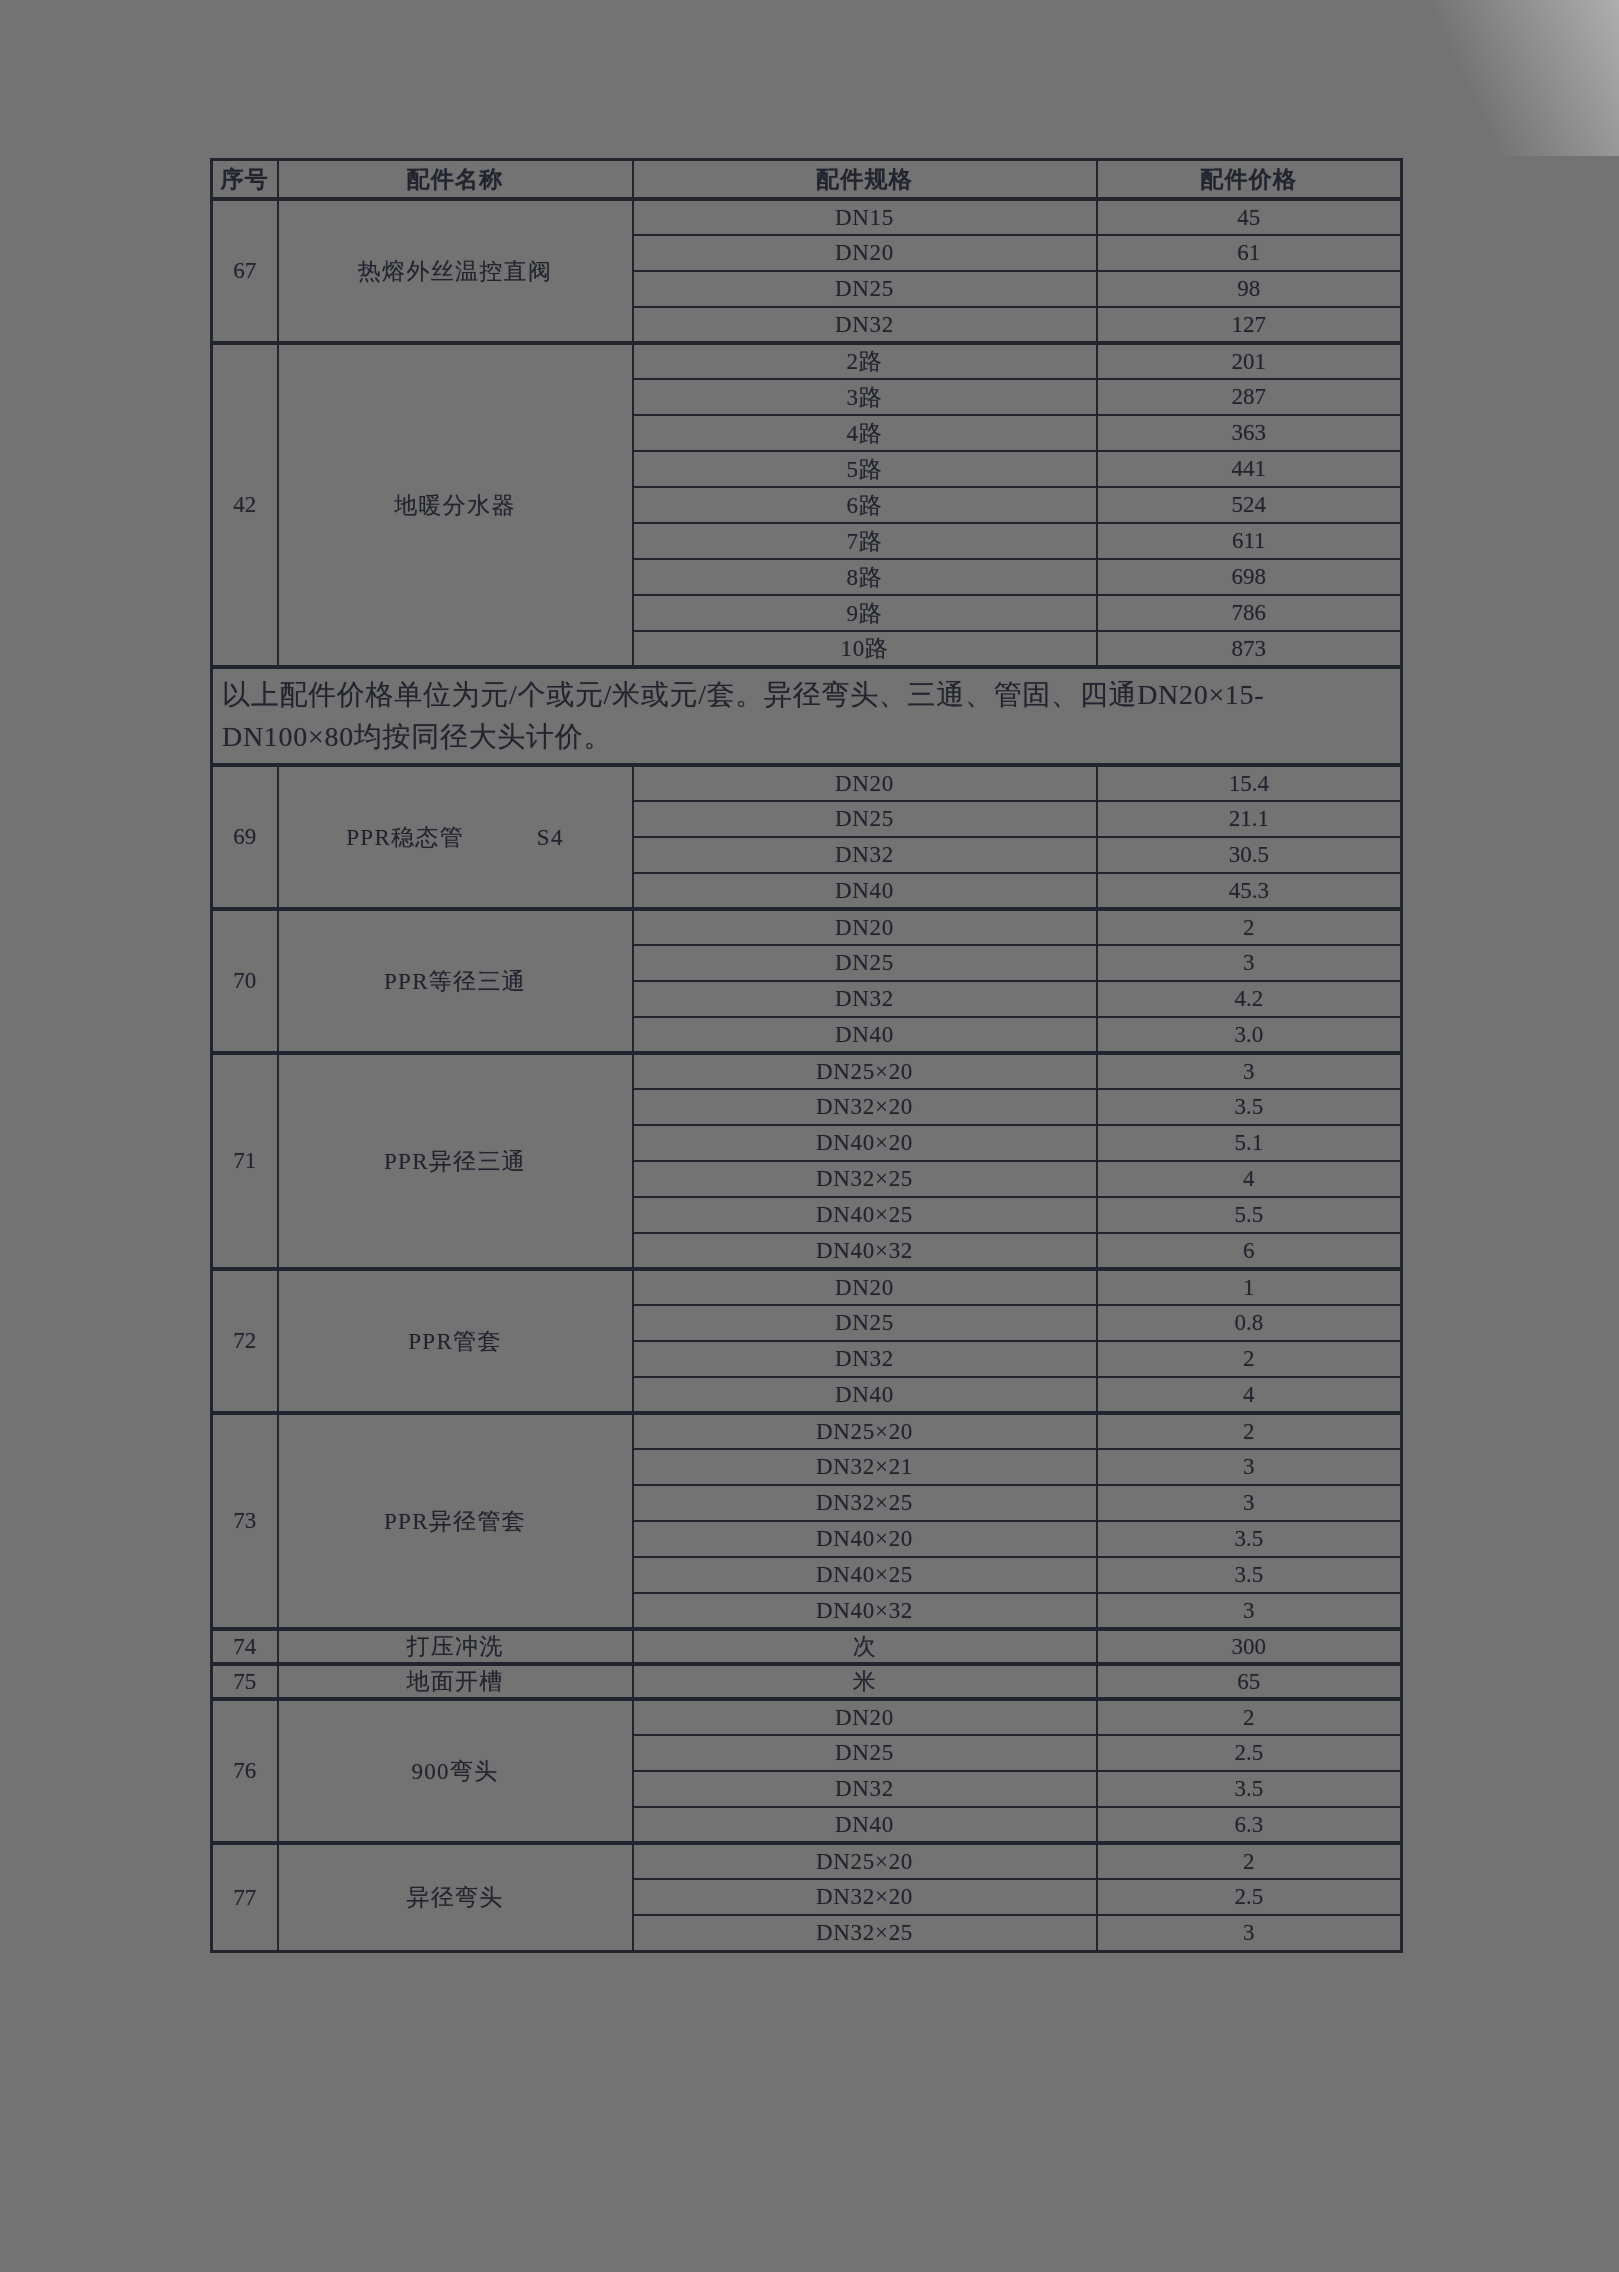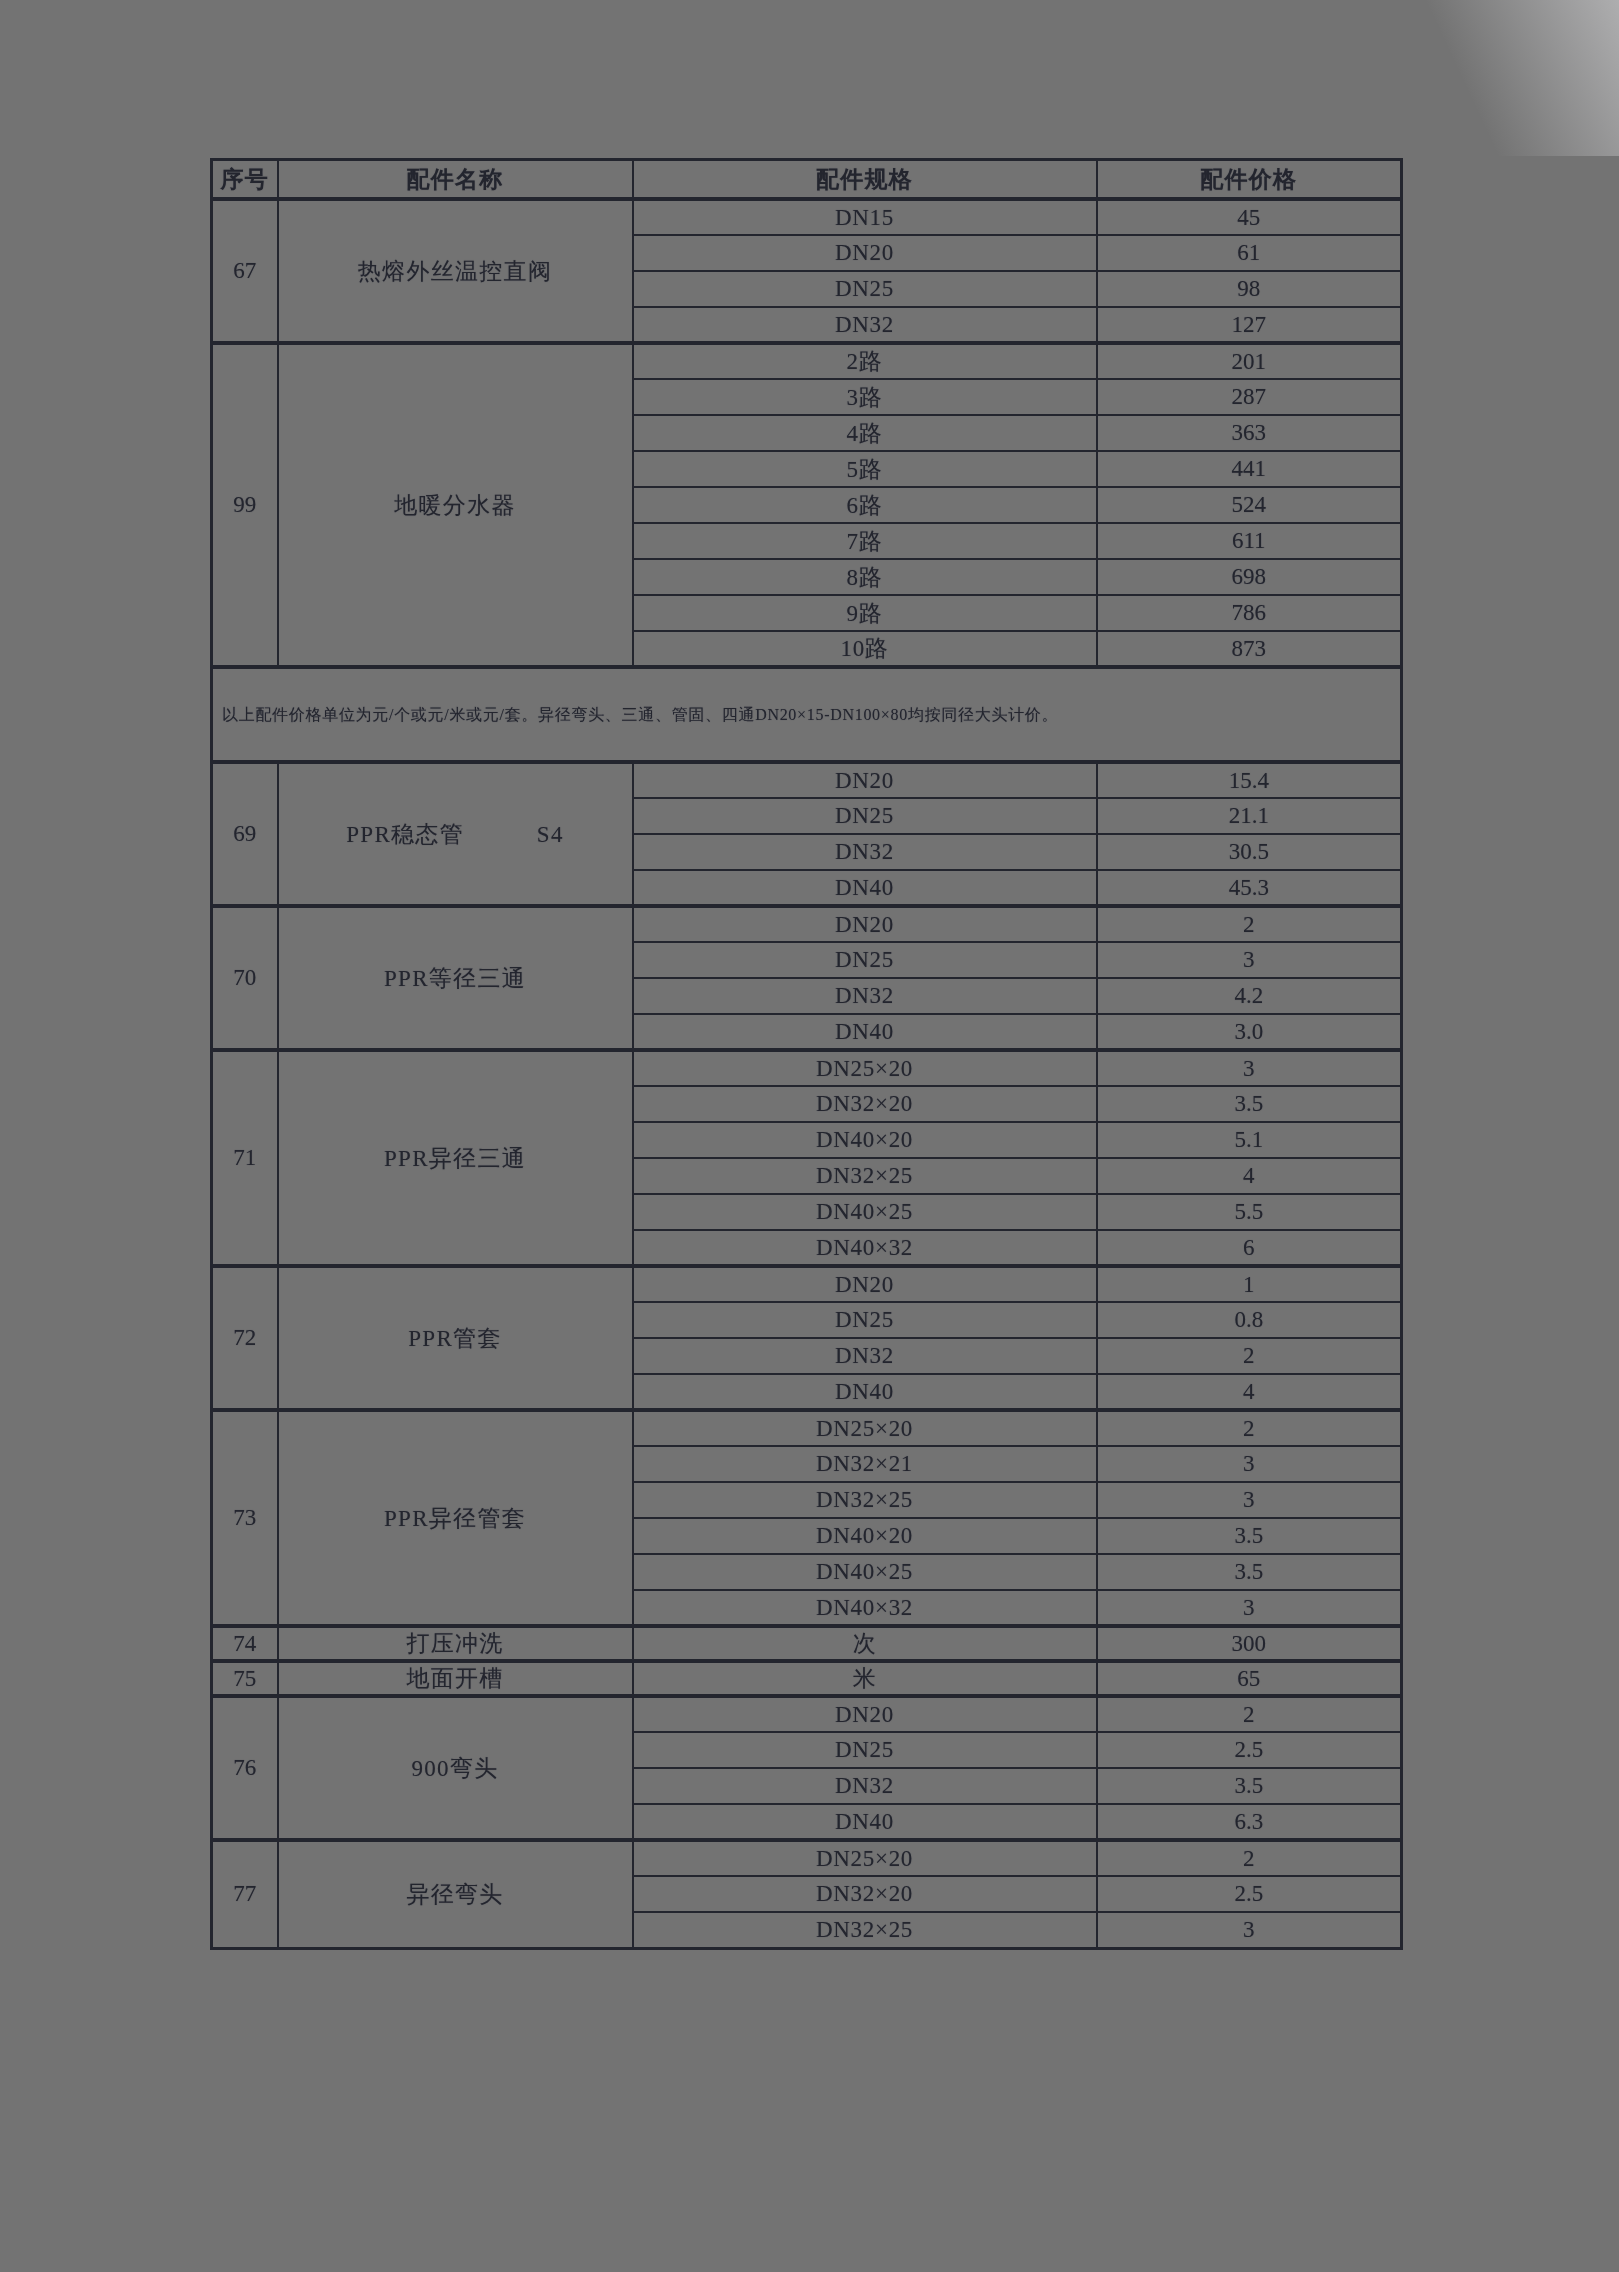--- a/index.html
+++ b/index.html
@@ -64,21 +64,21 @@
   tbody tr.group-start td { border-top: 4.6px solid #23252e; }
   td.col-no { font-size: 23px; }
   td.col-name { letter-spacing: 1.3px; }
   td.col-spec { letter-spacing: 0.7px; }
   tr.note-row { height: 95px; }
   tr.note-row td {
     border-top: 4.6px solid #23252e;
     border-bottom: 4.6px solid #23252e;
     text-align: left;
     padding: 5.2px 98px 5.2px 9px;
-    font-size: 16px;
+    font-size: 28px;
     line-height: 1.5;
     letter-spacing: 0.7px;
   }
 </style>
 </head>
 <body>
 
 <div class="page">
   <div class="corner-shade"></div>
   <table class="price-table">
@@ -109,21 +109,21 @@
         </tr>
         <tr>
           <td class="col-spec">DN25</td>
           <td class="col-price">98</td>
         </tr>
         <tr>
           <td class="col-spec">DN32</td>
           <td class="col-price">127</td>
         </tr>
         <tr class="group-start">
-          <td class="col-no" rowspan="9">99</td>
+          <td class="col-no" rowspan="9">42</td>
           <td class="col-name" rowspan="9">地暖分水器</td>
           <td class="col-spec">2路</td>
           <td class="col-price">201</td>
         </tr>
         <tr>
           <td class="col-spec">3路</td>
           <td class="col-price">287</td>
         </tr>
         <tr>
           <td class="col-spec">4路</td>

